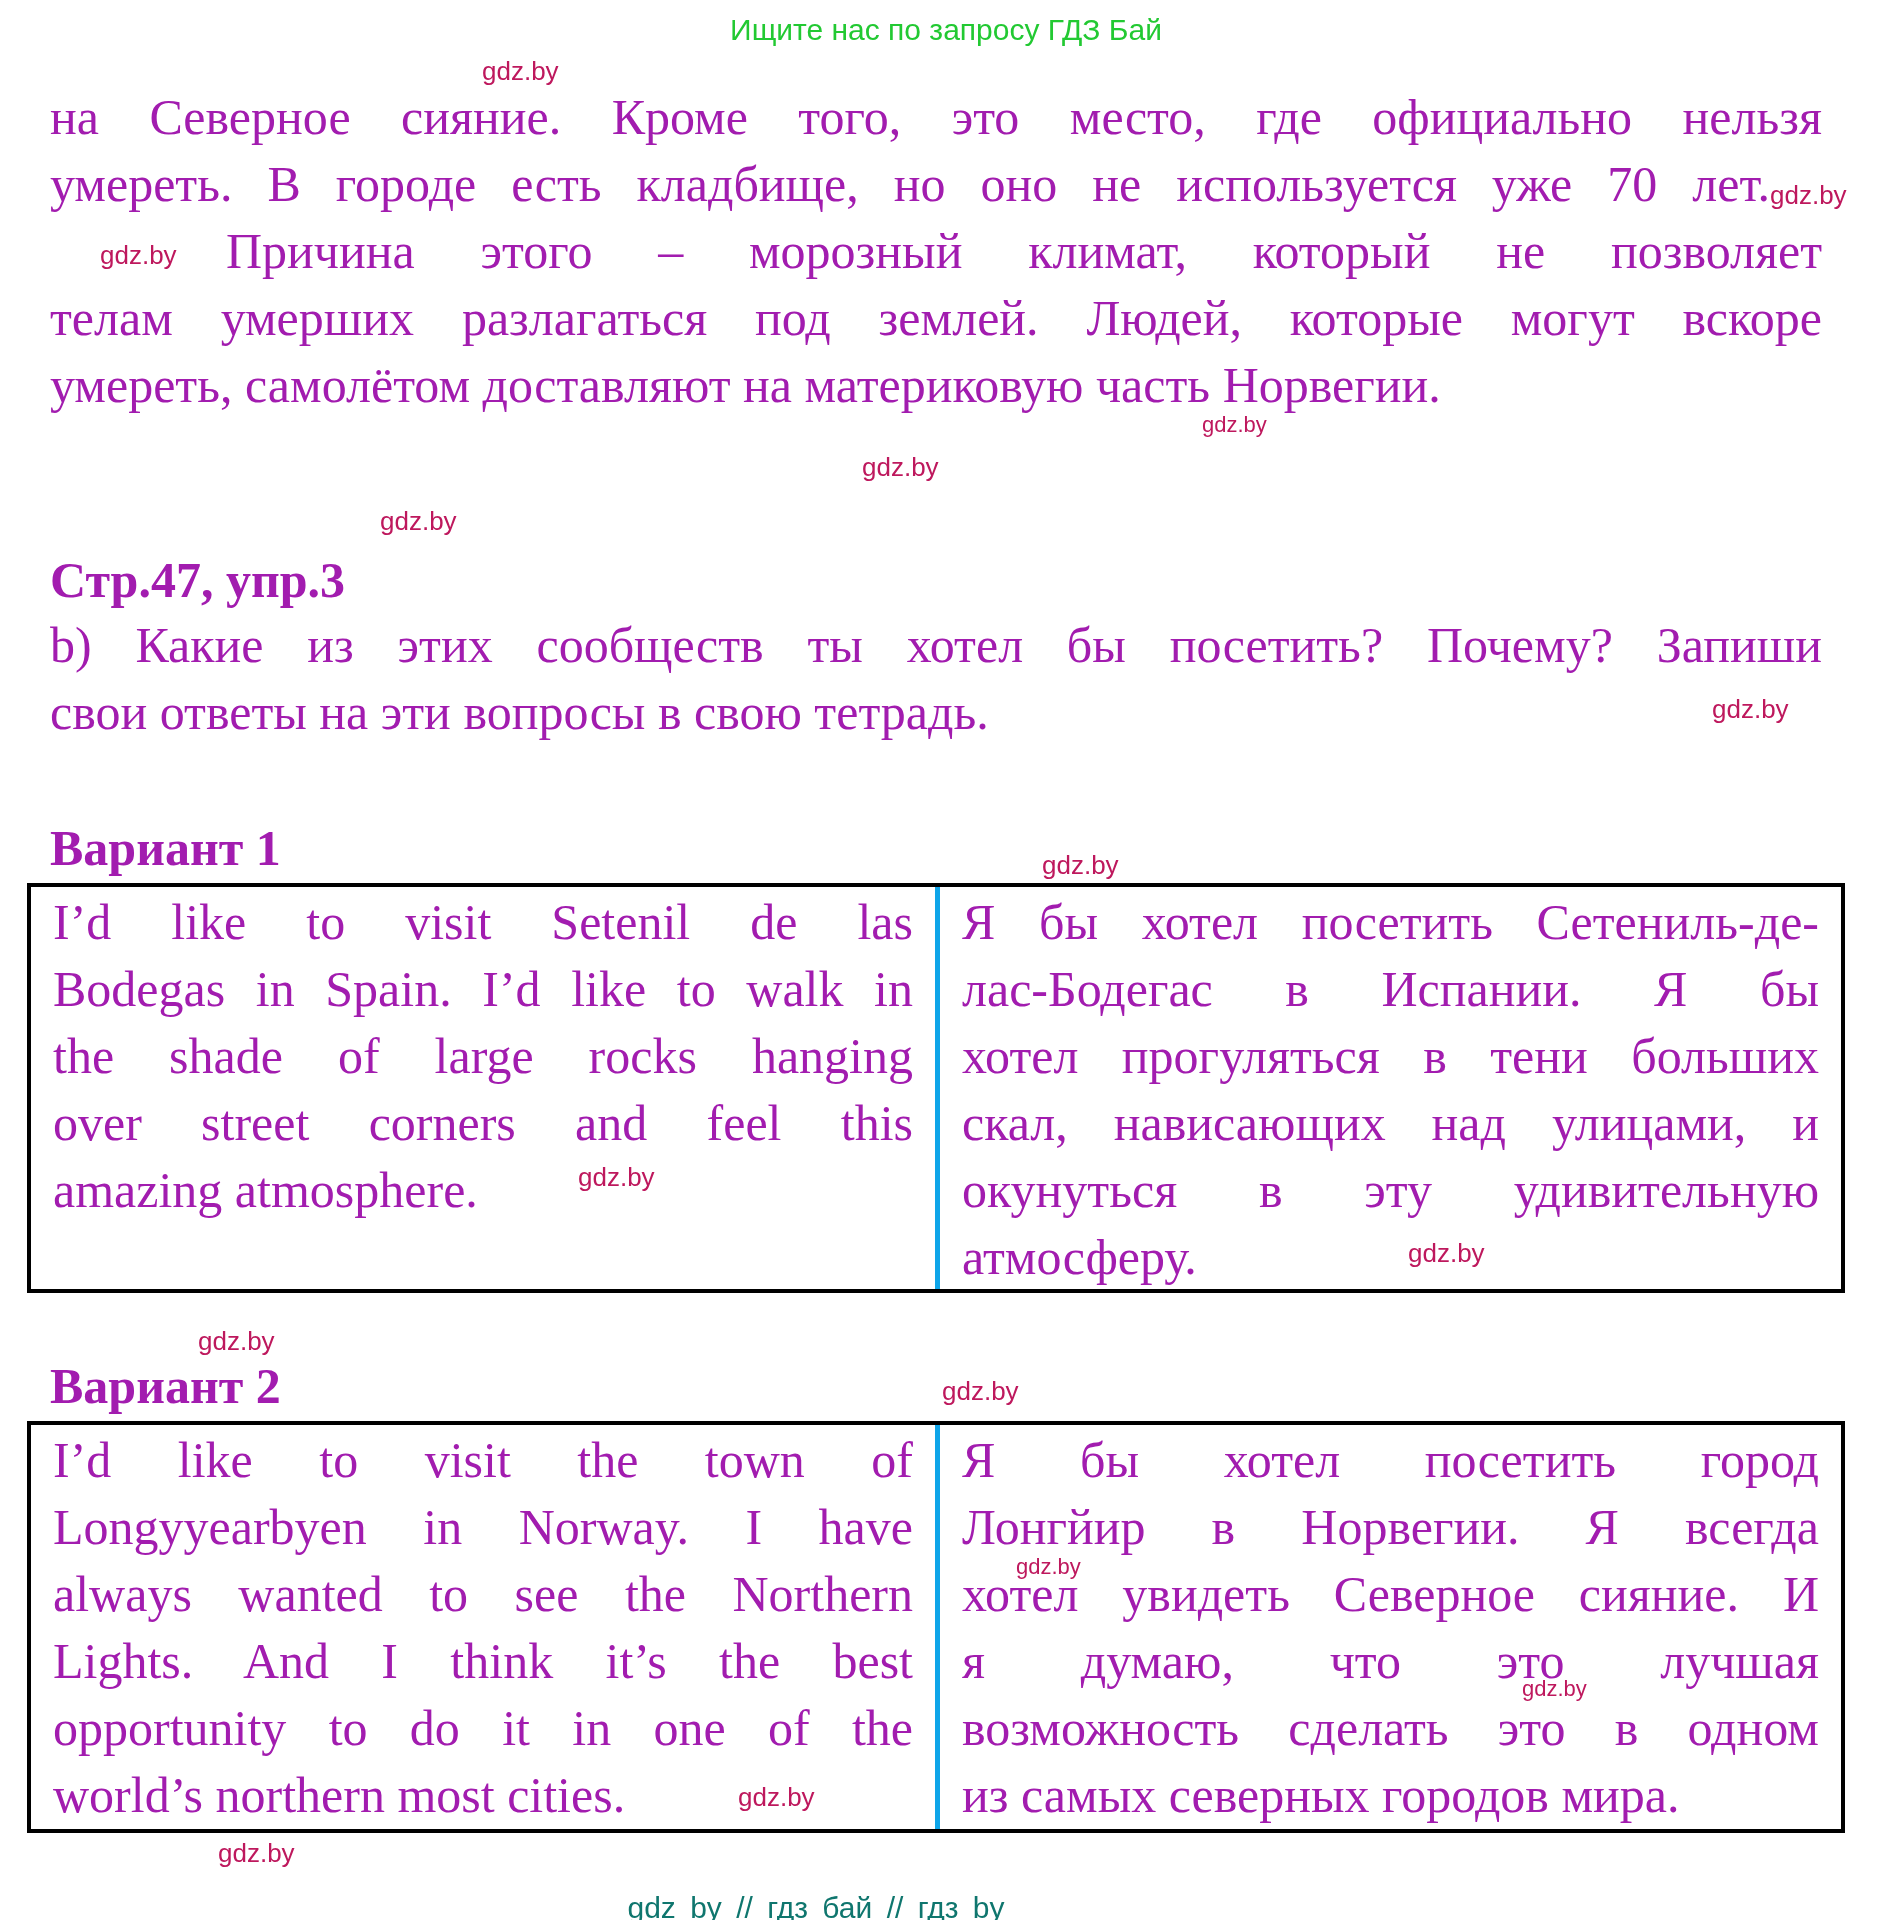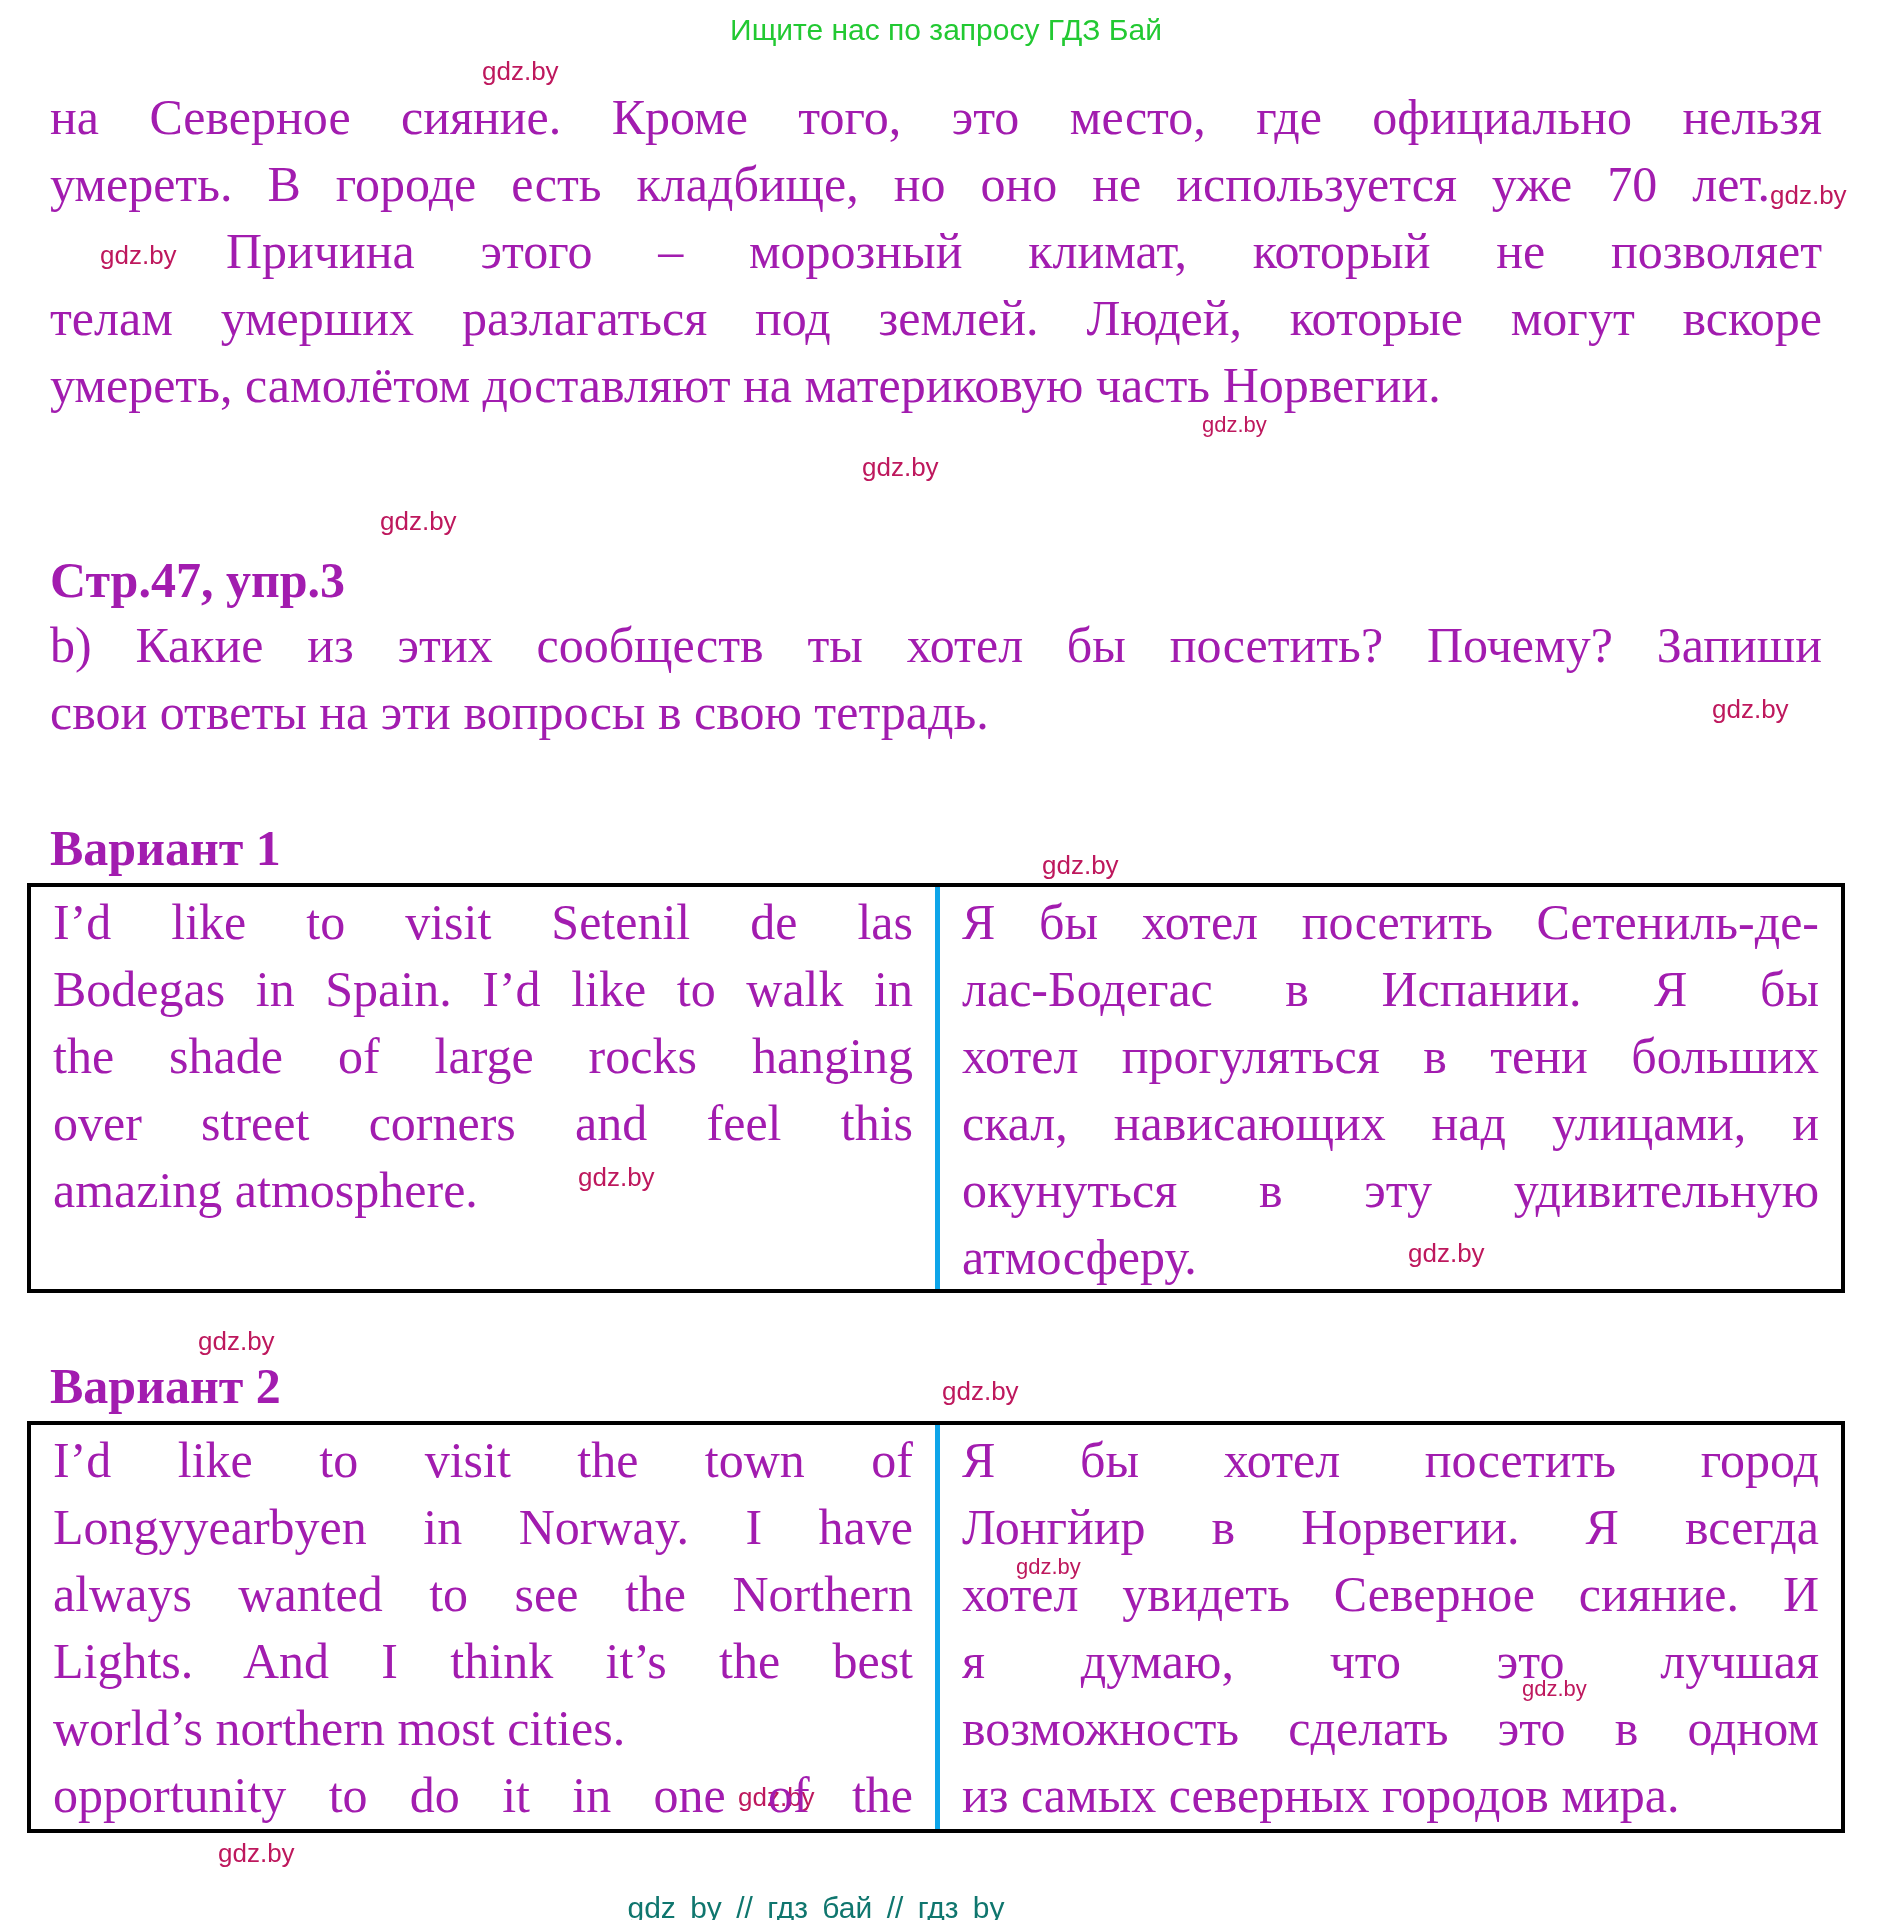--- a/index.html
+++ b/index.html
@@ -91,22 +91,22 @@
     </div>
   </div>
 
   <div class="heading serif" style="top:1344px;">Вариант 2</div>
   <div class="answer-table serif" style="top:1409px;height:412px;">
     <div class="cell left">
       <span class="line">I’d like to visit the town of</span>
       <span class="line">Longyyearbyen in Norway. I have</span>
       <span class="line">always wanted to see the Northern</span>
       <span class="line">Lights. And I think it’s the best</span>
+      <span class="line">opportunity to do it in one of the</span>
       <span class="line last">world’s northern most cities.</span>
-      <span class="line">opportunity to do it in one of the</span>
     </div>
     <div class="cell right">
       <span class="line">Я бы хотел посетить город</span>
       <span class="line">Лонгйир в Норвегии. Я всегда</span>
       <span class="line">хотел увидеть Северное сияние. И</span>
       <span class="line">я думаю, что это лучшая</span>
       <span class="line">возможность сделать это в одном</span>
       <span class="line last">из самых северных городов мира.</span>
     </div>
   </div>

